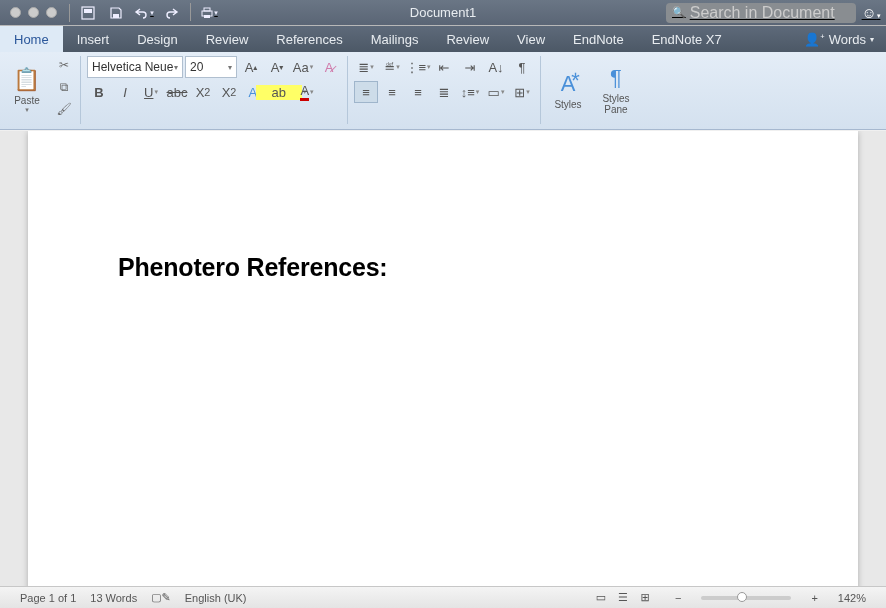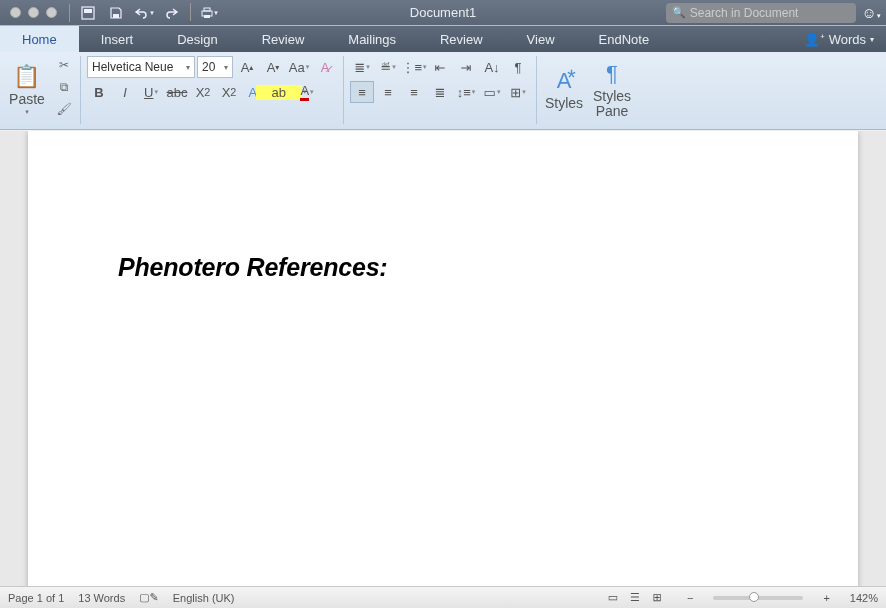--- a/index.html
+++ b/index.html
@@ -1,54 +1,54 @@
 <!DOCTYPE html>
 <html><head>
 <meta charset="utf-8">
 <style>
 *{box-sizing:border-box;margin:0;padding:0;font-family:-apple-system,Helvetica,Arial,sans-serif;}
 body{width:886px;height:608px;background:#f0f0f0;overflow:hidden;}
-.titlebar{height:26px;background:linear-gradient(#ececec,#dcdcdc);display:flex;align-items:center;position:relative;border-bottom:1px solid #b8b8b8;}
+.titlebar{height:26px;background:linear-gradient(#ececec,#dcdcdc);display:flex;align-items:center;position:relative;border-bottom:1px solid #b8b8b8;text-decoration:underline;}
 .traffic{display:flex;gap:7px;padding:0 10px;}
 .traffic span{width:11px;height:11px;border-radius:50%;background:#ccc;border:1px solid #aaa;}
 .qat{display:flex;gap:4px;padding:0 4px;}
 .qat-btn{width:24px;height:20px;display:flex;align-items:center;justify-content:center;color:#fff;cursor:pointer;}
 .qat-sep{width:1px;height:18px;background:#999;margin:0 2px;}
 .doc-title{position:absolute;left:50%;transform:translateX(-50%);color:#555;font-size:13px;}
 .searchbox{margin-left:auto;display:flex;align-items:center;background:#898d91;border-radius:4px;height:20px;padding:0 6px;width:190px;}
 .searchbox .mag{color:#ddd;font-size:11px;margin-right:4px;}
-.searchbox .ph{color:#ccc;font-size:12px;}
+.searchbox .ph{color:#ccc;font-size:16px;}
 .smiley{width:30px;color:#fff;font-size:15px;text-align:center;}
 .titlebar-dark{background:#5a6575;}
 .titlebar-dark .qat-btn,.titlebar-dark .smiley{color:#fff;}
 .tabstrip{height:26px;background:linear-gradient(#5e6a7a,#4c5866);display:flex;align-items:stretch;color:#e8ecf0;font-size:13px;}
-.tab{padding:0 22px;display:flex;align-items:center;cursor:pointer;}
+.tab{padding:0 14px;display:flex;align-items:center;cursor:pointer;}
 .tab.active{background:#deeaf6;color:#2b579a;border-top:1px solid #deeaf6;}
 .share{margin-left:auto;padding:0 12px;display:flex;align-items:center;gap:4px;}
 .ribbon{height:78px;background:linear-gradient(#e4edf7,#d4e1ef);border-bottom:1px solid #a6b8cf;display:flex;align-items:flex-start;padding:4px 6px;gap:6px;}
 .rgroup{display:flex;flex-direction:column;gap:3px;}
 .r-big{display:flex;flex-direction:column;align-items:center;justify-content:center;width:42px;height:68px;cursor:pointer;}
 .r-big .ico{font-size:22px;}
-.r-big .lbl{font-size:14px;color:#555;margin-top:2px;text-align:center;line-height:1.1;}
+.r-big .lbl{font-size:10px;color:#555;margin-top:2px;text-align:center;line-height:1.1;}
 .rsep{width:1px;height:68px;background:#b5c7da;}
 .mini-col{display:flex;flex-direction:column;gap:4px;justify-content:center;}
 .mini-btn{width:20px;height:18px;display:flex;align-items:center;justify-content:center;font-size:12px;color:#666;cursor:pointer;}
 .rrow{display:flex;gap:2px;align-items:center;}
 .dd{border:1px solid #b0bfcf;background:#fff;height:22px;font-size:12px;padding:0 4px;display:flex;align-items:center;color:#333;cursor:pointer;}
-.dd.font{width:108px;}
-.dd.size{width:36px;}
+.dd.font{width:96px;}
+.dd.size{width:52px;}
 .dd .arr{margin-left:auto;font-size:8px;color:#777;}
 .ribbon-btn{width:24px;height:22px;display:flex;align-items:center;justify-content:center;font-size:13px;color:#555;cursor:pointer;border:1px solid transparent;}
 .ribbon-btn.sel{background:#cddce9;border-color:#9fb5cb;}
 .ribbon-btn .drop{font-size:7px;margin-left:1px;color:#888;}
 .canvas{position:absolute;top:131px;bottom:22px;left:0;right:0;background:#e8e8e8;overflow:auto;}
 .page{width:830px;min-height:520px;background:#fff;margin:0 auto;box-shadow:0 2px 6px rgba(0,0,0,0.25);padding:64px 90px;margin-top:-1px;}
 .doc-text{font-family:"Helvetica Neue",Helvetica,Arial;font-size:25px;color:#000;line-height:1.25;letter-spacing:-0.2px;}
-.doc-text.bold{font-weight:700;margin-top:58px;font-style:italic;}
-.statusbar{position:absolute;bottom:0;left:0;right:0;height:22px;background:linear-gradient(#f4f4f4,#e4e4e4);border-top:1px solid #c7c7c7;display:flex;align-items:center;font-size:11px;color:#555;padding:0 8px;gap:14px;}
+.doc-text.bold{font-weight:700;margin-top:58px;}
+.statusbar{position:absolute;bottom:0;left:0;right:0;height:22px;background:linear-gradient(#f4f4f4,#e4e4e4);border-top:1px solid #c7c7c7;display:flex;align-items:center;font-size:11px;color:#555;padding:0 20px;gap:14px;}
 .statusbar .sp{flex:1;}
 .viewbtns{display:flex;gap:2px;}
 .viewbtn{width:20px;height:16px;display:flex;align-items:center;justify-content:center;cursor:pointer;font-size:11px;}
 .slider{width:90px;height:4px;background:#ccc;border-radius:2px;position:relative;}
 .slider .thumb{position:absolute;width:10px;height:10px;background:#fff;border:1px solid #999;border-radius:50%;top:-4px;left:40%;}
 svg{display:block;}
 </style>
 </head>
 <body>
 
@@ -99,24 +99,26 @@
     <span class="ph">Search in Document</span>
   </div>
   <div class="smiley">☺<span style="font-size:7px;">▾</span></div>
 </div>
 
 <div class="tabstrip">
   <div class="tab active">Home</div>
   <div class="tab">Insert</div>
   <div class="tab">Design</div>
   <div class="tab">Review</div>
+  <div class="tab">References</div>
   <div class="tab">Mailings</div>
   <div class="tab">Review</div>
   <div class="tab">View</div>
   <div class="tab">EndNote</div>
+  <div class="tab">EndNote X7</div>
   <div class="share">
     <span>👤⁺</span>
     <span>Words</span>
     <span style="font-size:8px;">▾</span>
   </div>
 </div>
 
 <div class="ribbon">
   <div class="r-big">
     <span class="ico">📋</span>

